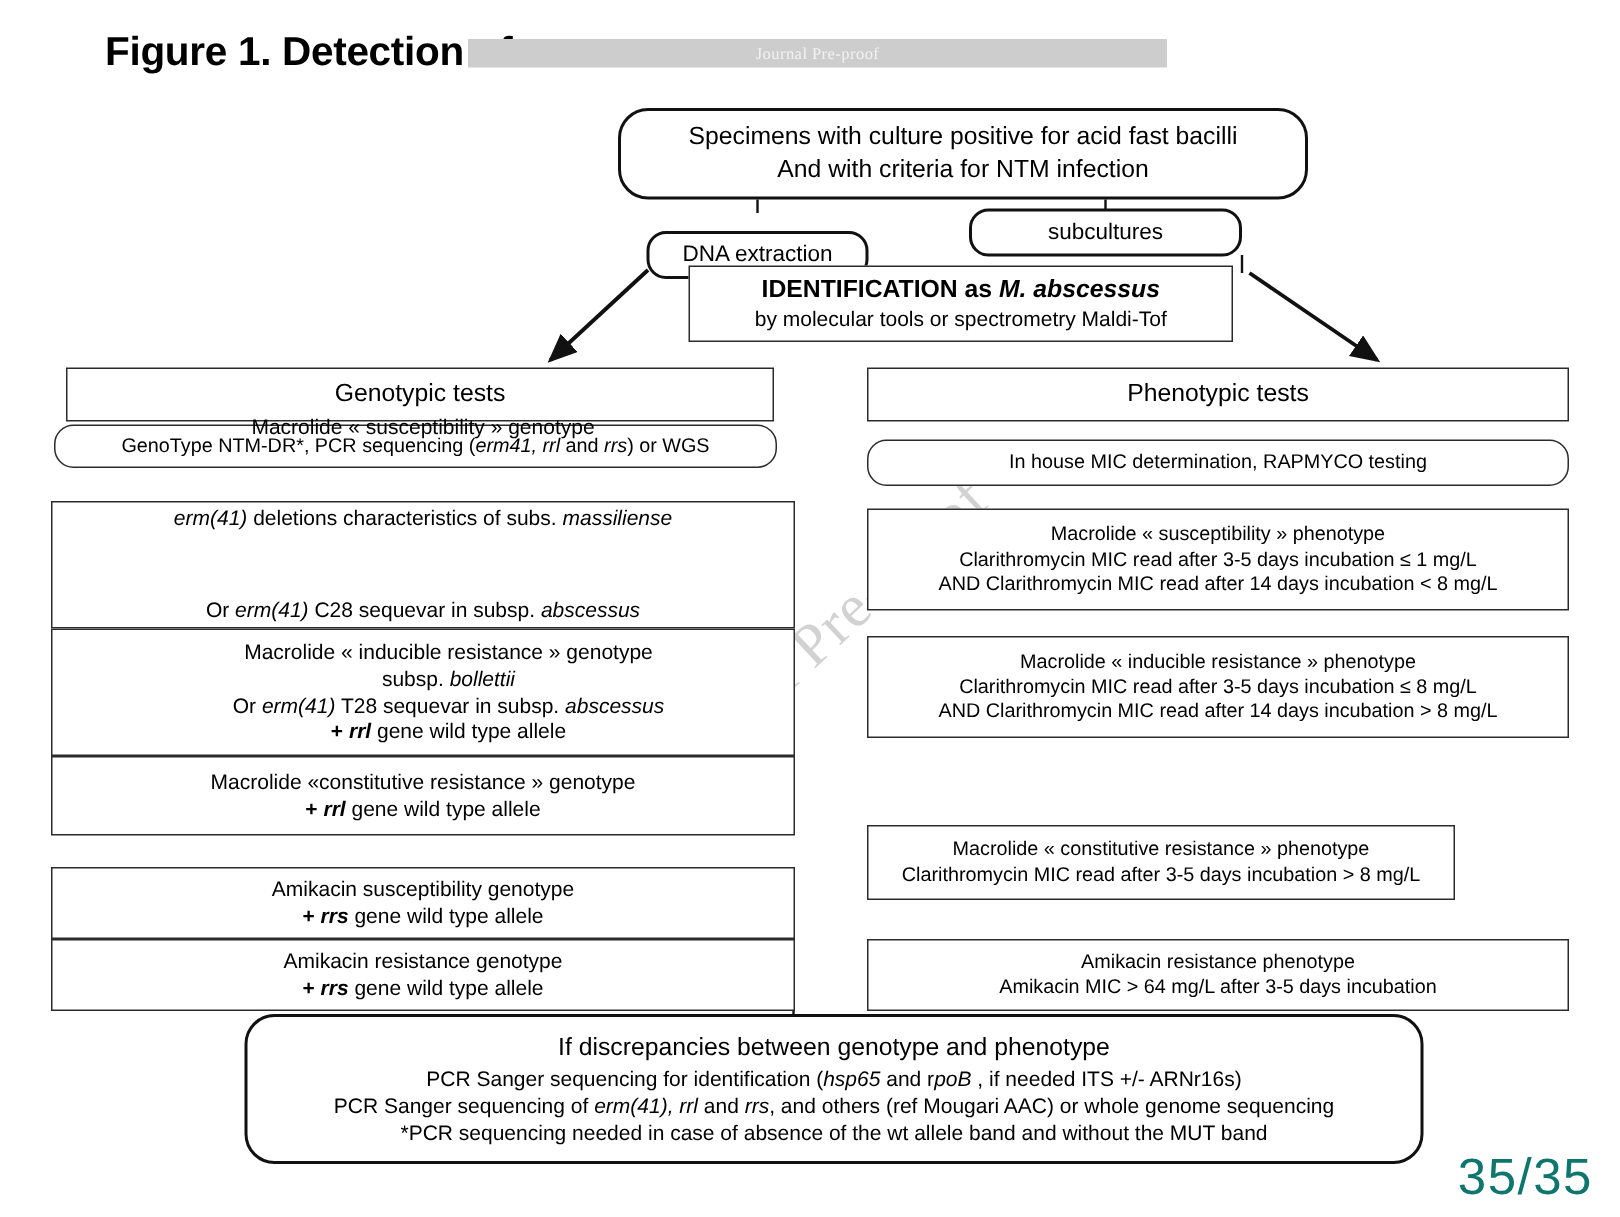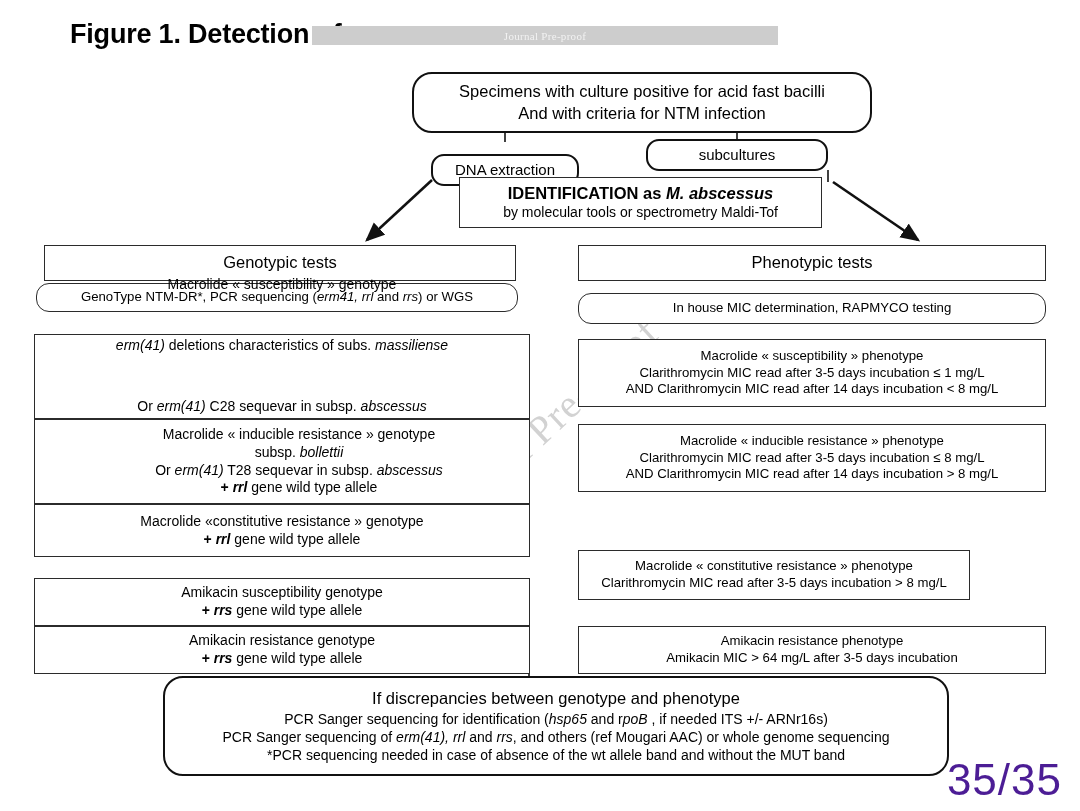--- a/index.html
+++ b/index.html
@@ -66,21 +66,21 @@
   .fs15{font-size:15px;}
   .fs14{font-size:14px;}
   .fs13{font-size:13.2px;}
 
   
   #arrows{position:absolute;left:0;top:0;width:1080px;height:811px;z-index:2;}
 
   
   .pageno{
     position:absolute;right:18px;bottom:6px;
-    font-size:44px;color:#4c1d95;
+    font-size:34px;color:#0f766e;
     font-family:"Liberation Sans", sans-serif;
     letter-spacing:1px;z-index:1;
   }
 </style>
 </head>
 <body>
 
 <div id="page">
 
   <div class="wm-diag" style="left:418px;top:512px;">Journal Pre-proof</div>

